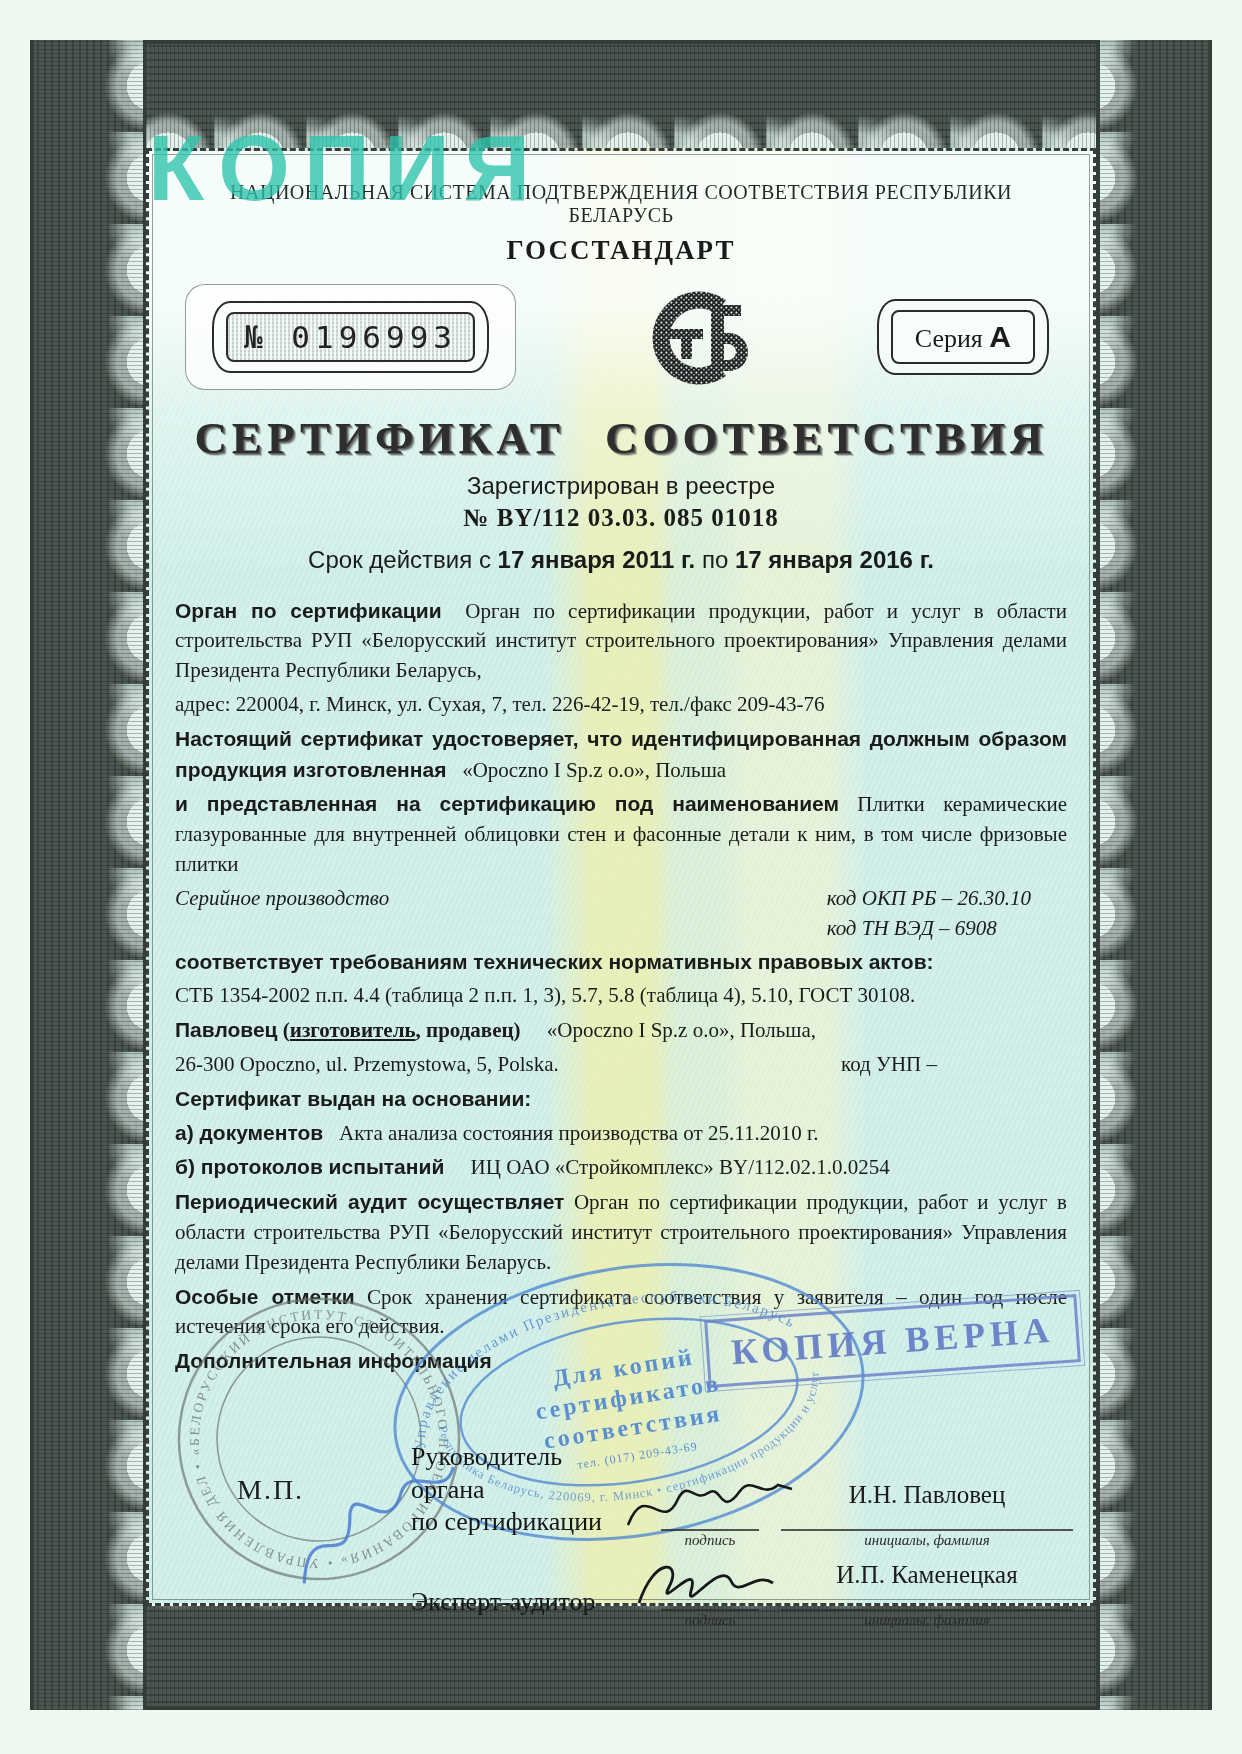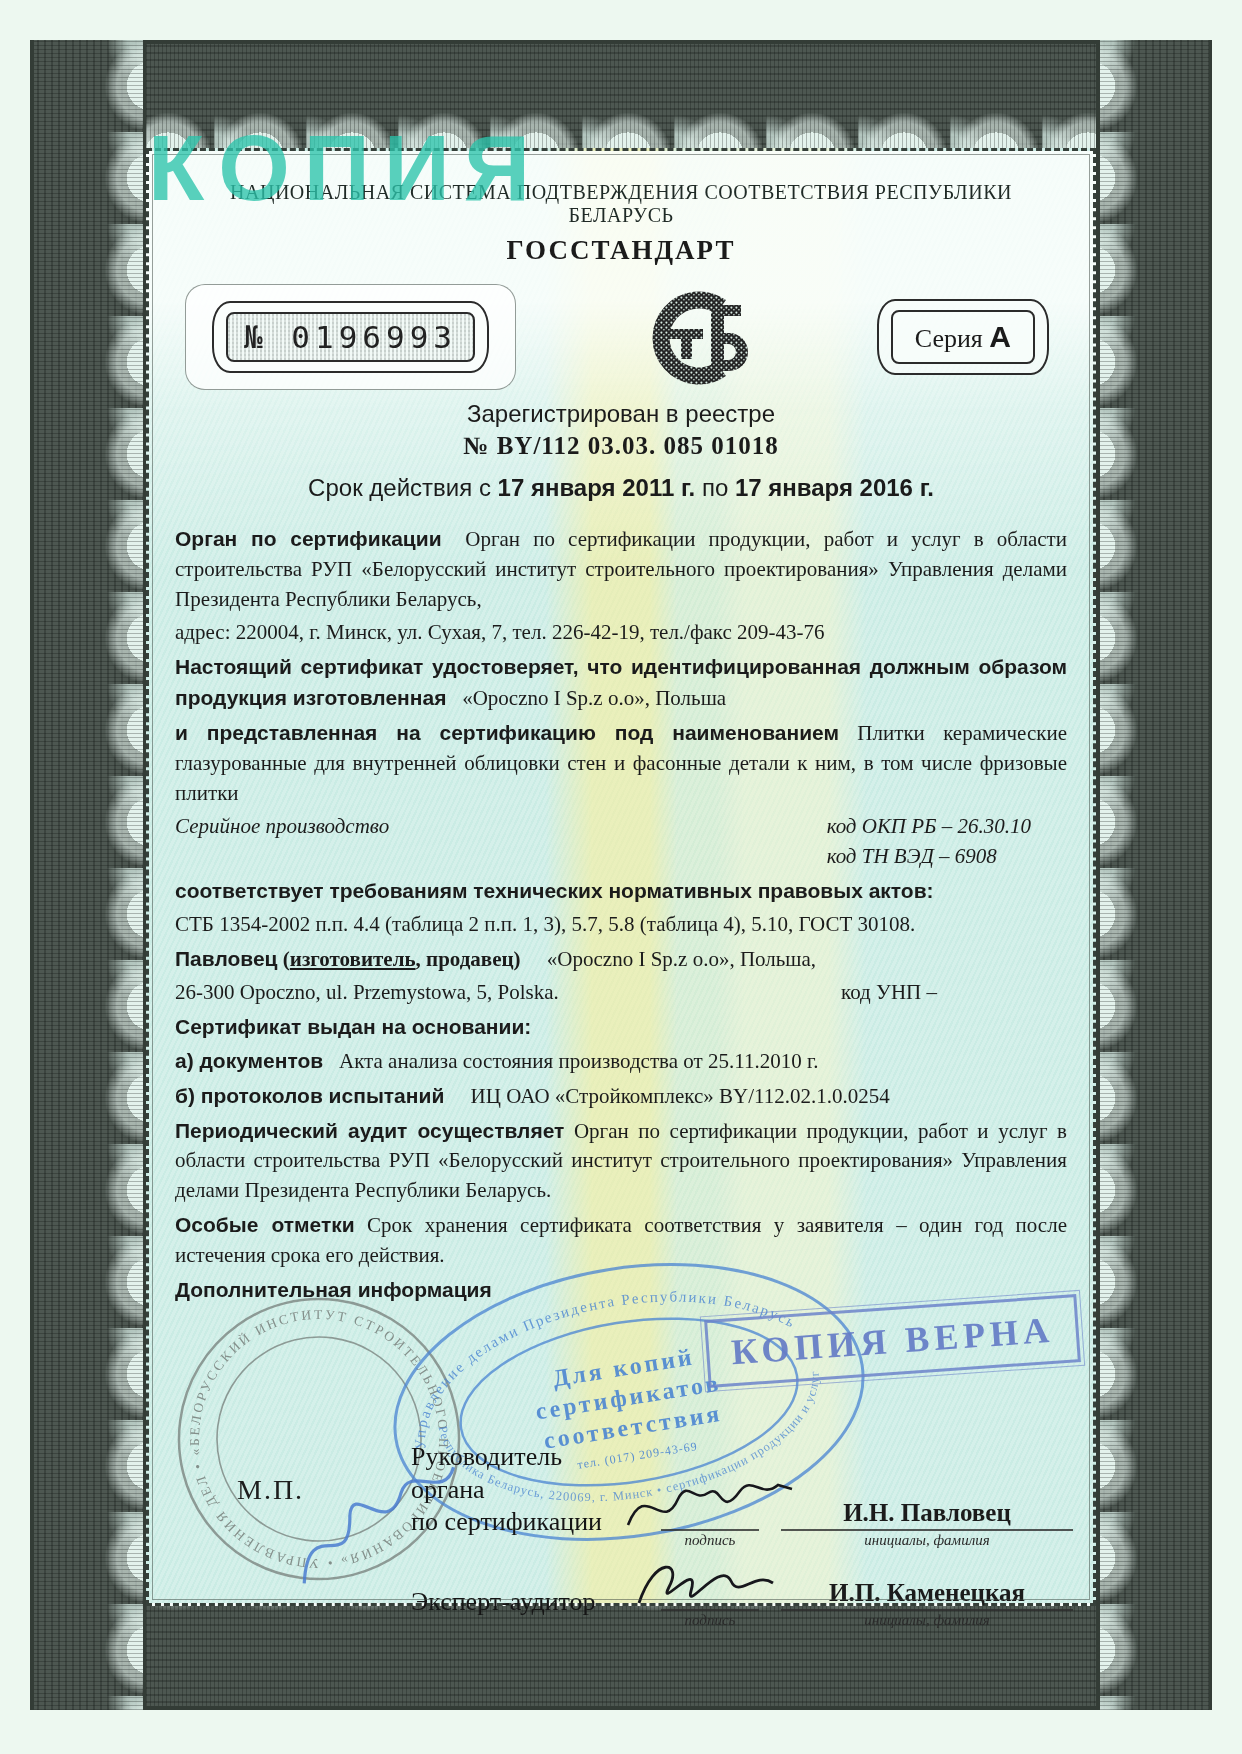--- a/index.html
+++ b/index.html
@@ -92,21 +92,21 @@
     border:3px solid rgba(108,132,202,.85);outline:1px solid rgba(108,132,202,.6);outline-offset:3px;
     padding:10px 22px;font-weight:bold;font-size:36px;letter-spacing:5px;color:rgba(100,124,198,.92);
     font-family:"Liberation Serif",serif;white-space:nowrap;}
   .blue-sig{position:absolute;left:128px;top:252px;transform:rotate(-20deg);}
   .sigs{position:absolute;left:262px;right:20px;top:212px;}
   .sigrow{display:grid;grid-template-columns:228px 1fr 292px;column-gap:22px;align-items:end;margin-bottom:2px;}
   .siglabel{font-size:26px;line-height:1.25;color:#151515;padding-bottom:10px;}
   .sigcell{text-align:center;}
   .sigline{border-bottom:2px solid rgba(45,45,45,.8);position:relative;height:58px;}
   .sigline svg{position:absolute;left:50%;transform:translateX(-50%);bottom:-8px;}
-  .namecell .name{font-weight:bold;font-size:25px;padding-bottom:2px;}
+  .namecell .name{font-weight:normal;font-size:25px;padding-bottom:20px;}
   .cap{font-style:italic;font-size:15px;color:#2a2a2a;margin-top:1px;}
   .nameline{border-bottom:2px solid rgba(45,45,45,.8);}
   
   .watermark{position:absolute;left:148px;top:96px;font-family:"Liberation Sans",sans-serif;
     font-weight:bold;font-size:92px;letter-spacing:14px;color:rgba(44,195,170,.78);pointer-events:none;margin-top:20px;}
 </style>
 </head>
 <body>
 
 <div class="page">
@@ -150,20 +150,21 @@
         </svg>
 
         <div class="plaque">
           <div class="seriesbox">
             <span>Серия</span>
             <b>А</b>
           </div>
         </div>
       </div>
 
+      <div class="title">СЕРТИФИКАТ СООТВЕТСТВИЯ</div>
 
       <div class="regline">Зарегистрирован в реестре</div>
       <div class="regnum">№  BY/112 03.03. 085 01018</div>
 
       <div class="validity">
         <span>Срок действия с</span>
         <b>17 января 2011 г.</b>
         <span>по</span>
         <b>17 января 2016 г.</b>
       </div>

